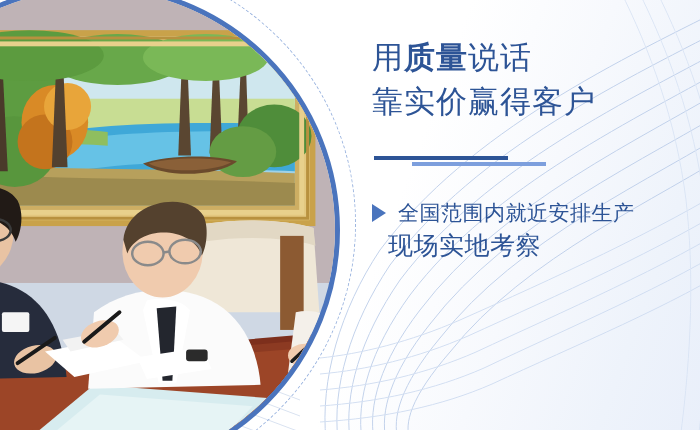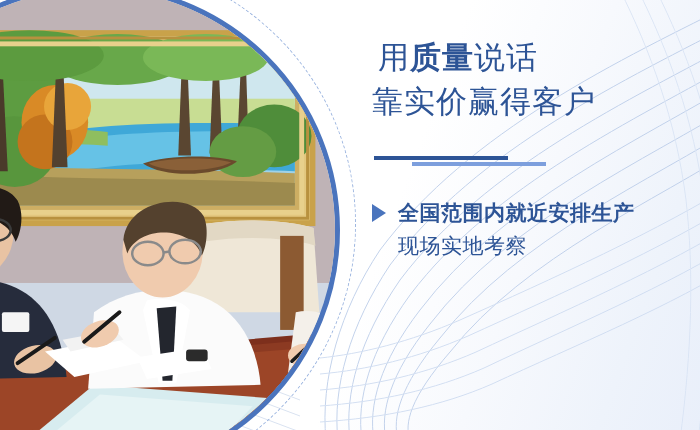--- a/index.html
+++ b/index.html
@@ -53,57 +53,57 @@
   }
   .headline{
     margin:0;padding:0;
     color:#2d5496;
     font-size:31px;
     line-height:44px;
     letter-spacing:1px;
     font-weight:400;
     white-space:nowrap;
   }
-  .headline.l1{position:absolute;top:36px;left:6px;text-align:right;}
+  .headline.l1{position:absolute;top:36px;left:0;text-align:right;}
   .headline.l2{position:absolute;top:80px;left:0;}
   .headline b{font-weight:700;}
 
   .rule-a{
     position:absolute;top:156px;left:2px;
     width:134px;height:4px;background:#2d5496;
   }
   .rule-b{
     position:absolute;top:162px;left:40px;
     width:134px;height:4px;background:#7d9fdd;
   }
 
   .bullets{position:absolute;top:196px;left:0;width:320px;}
   .bullet{position:relative;margin-bottom:14px;}
-  .bullet-head{display:flex;align-items:flex-start;font-weight:bold;}
+  .bullet-head{display:flex;align-items:flex-start;}
   .arrow{
     flex:0 0 auto;
     width:0;height:0;
     border-top:9px solid transparent;
     border-bottom:9px solid transparent;
     border-left:14px solid #4a74bd;
     margin-top:8px;margin-right:12px;
   }
   .btxt{
     color:#2d5496;
     font-size:21px;
     line-height:33px;
     letter-spacing:.5px;
     white-space:nowrap;
   }
   .bsub{
     color:#2d5496;
-    font-size:21px;
+    font-size:25px;
     line-height:33px;
     letter-spacing:.5px;
-    margin-left:26px;
+    margin-left:16px;
     white-space:nowrap;
   }
 </style>
 </head>
 <body>
 
 <div class="banner">
 
   <svg class="tex tex-right" viewBox="0 0 420 450" preserveAspectRatio="none">
     <g fill="none" stroke="#b9cbe8" stroke-width="1">

